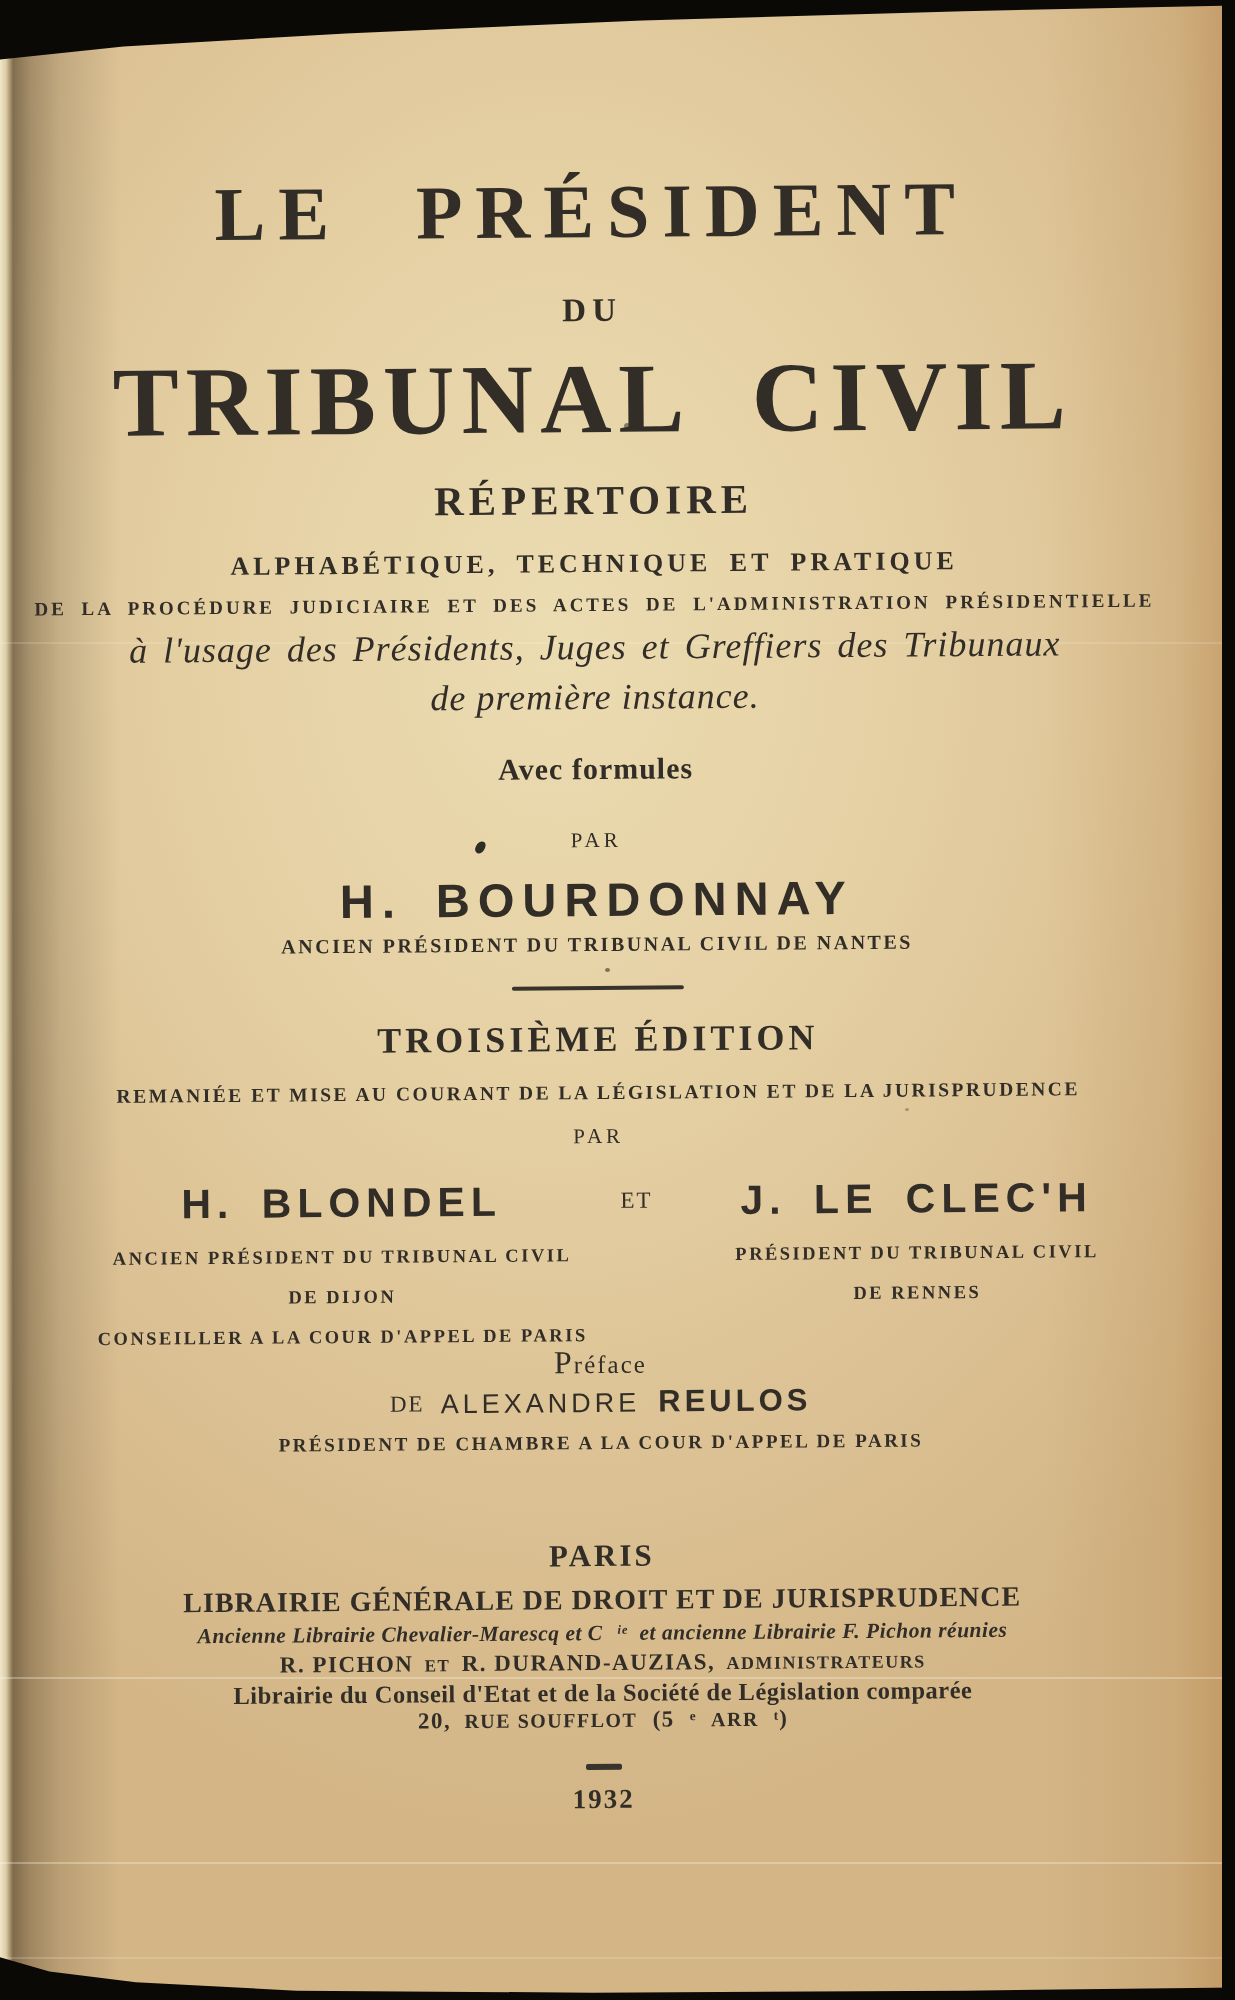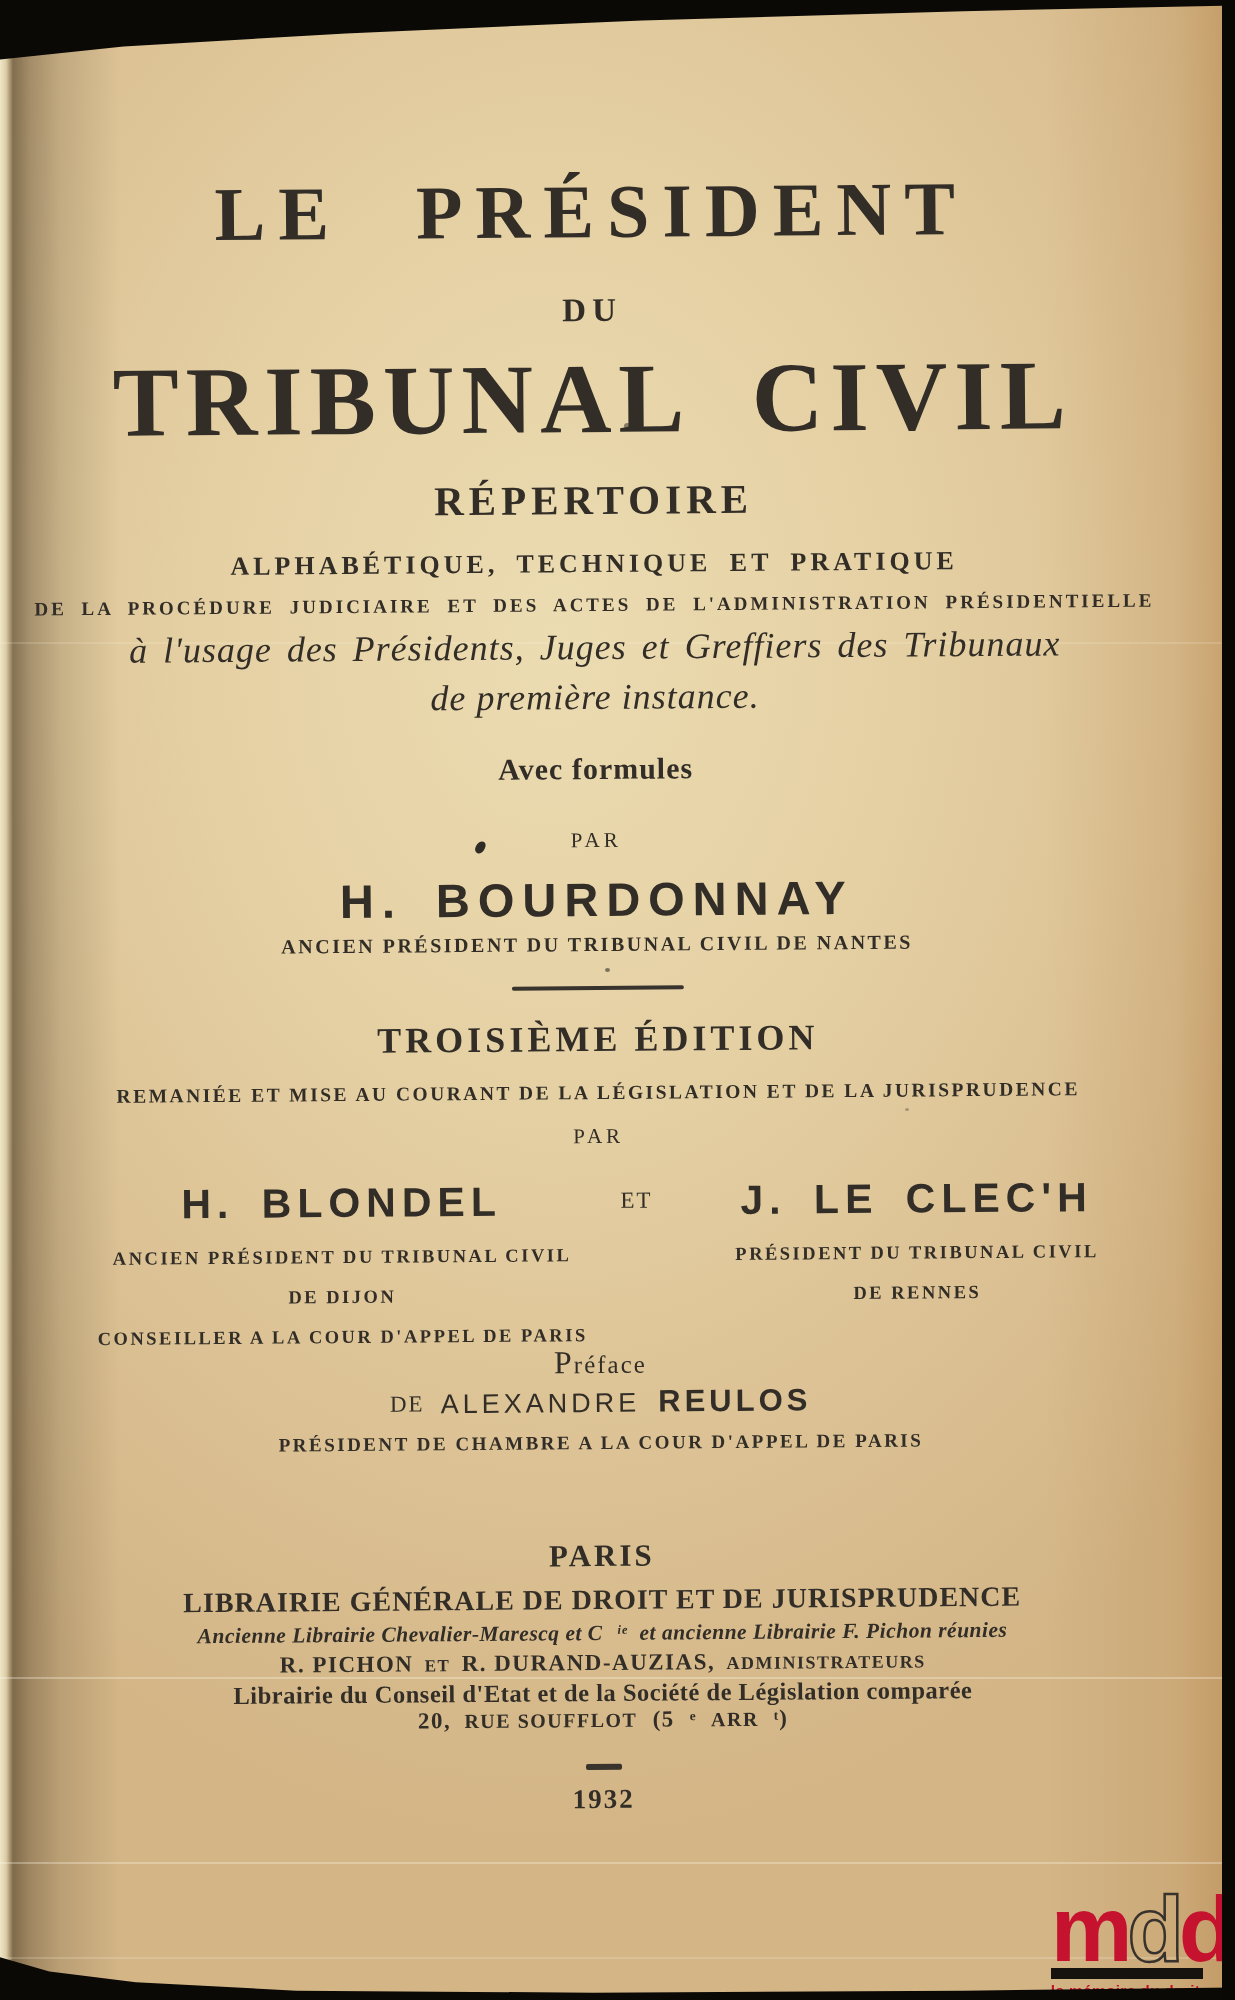--- a/index.html
+++ b/index.html
@@ -147,22 +147,17 @@
       <span>20,</span>
       <span style="font-size:20px;margin-left:6px;">RUE SOUFFLOT</span>
       <span style="margin-left:8px;">(5</span><sup class="sp">e</sup>
       <span style="font-size:20px;margin-left:7px;">ARR</span><sup class="sp">t</sup><span>)</span>
     </div>
 
     <div class="rule" style="top:1764px;width:36px;height:6px;"></div>
     <div class="line serif b" style="top:1784px;font-size:27px;letter-spacing:2px;">1932</div>
   </div>
 
-  <div class="mdd">
-    <div class="letters"><span class="solid">m</span><span class="outline">d</span><span class="solid">d</span></div>
-    <div class="bar"></div>
-    <div class="tag">la mémoire du droit</div>
-  </div>
 
   <div class="edge-top"></div>
   <div class="edge-bottom"></div>
   <div class="edge-right"></div>
 </div>
 
 </body></html>

